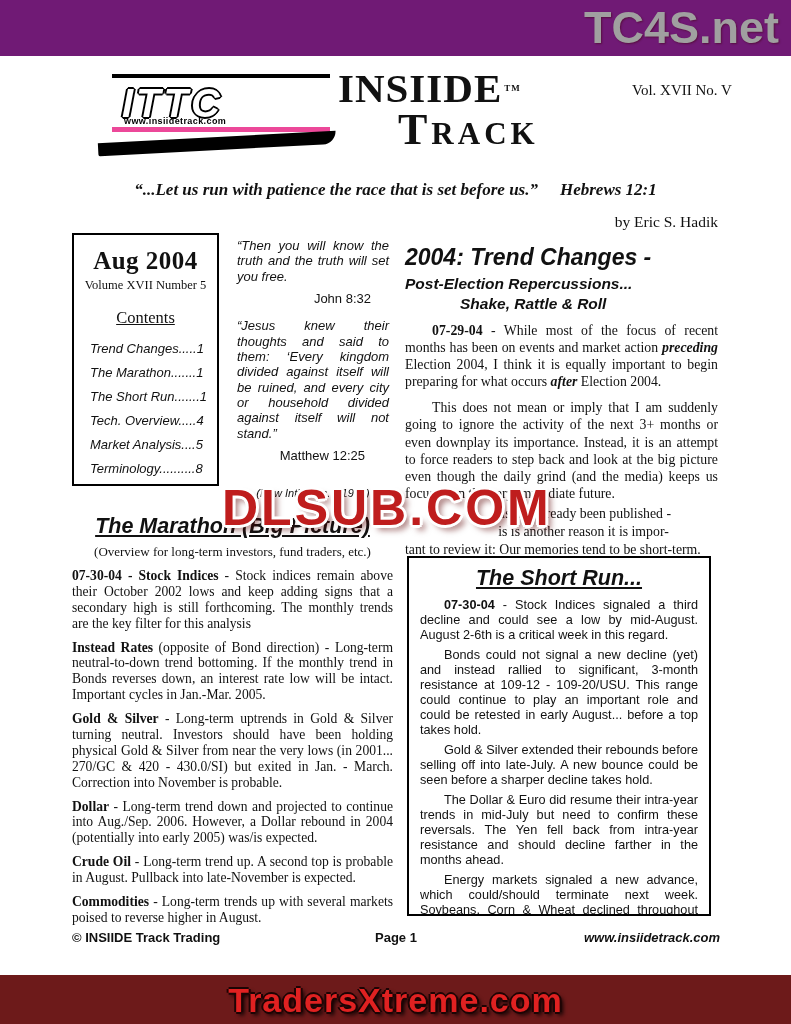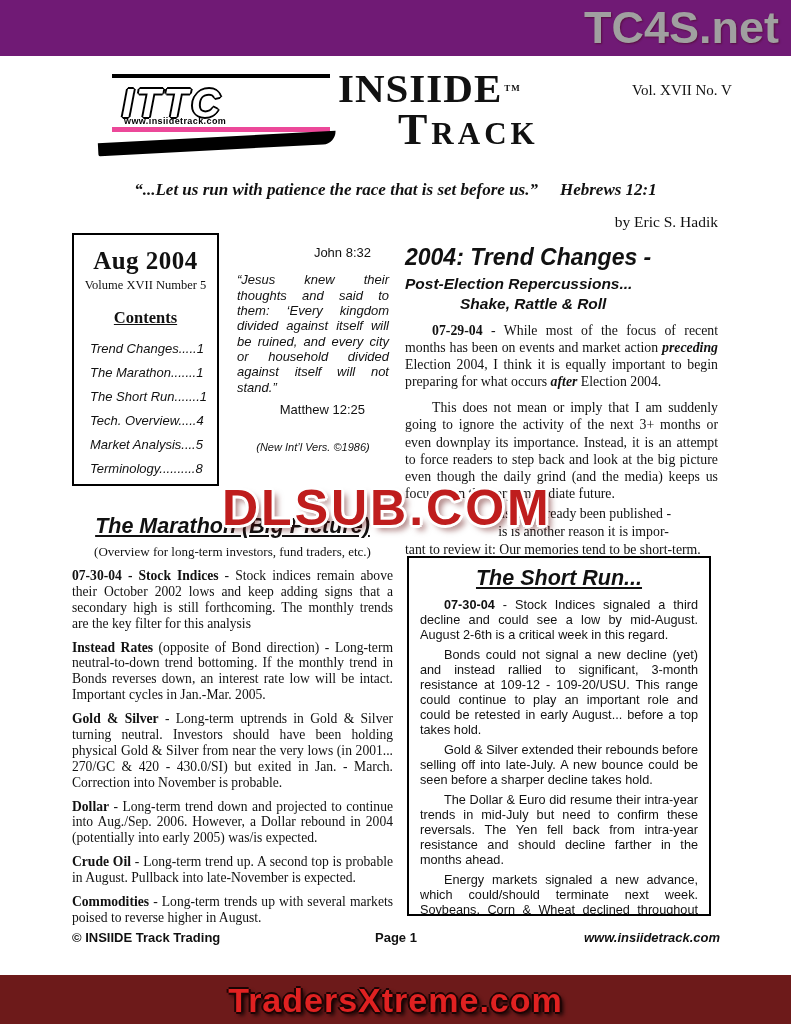--- a/index.html
+++ b/index.html
@@ -37,21 +37,21 @@
   .vol { position:absolute; left:632px; top:82px; font-size:15px; }
 
   .verse { position:absolute; top:180px; left:0; width:100%; text-align:center; font-weight:700; font-style:italic; font-size:17px; }
   .verse-ref { margin-left:22px; }
   .byline { position:absolute; top:213px; left:480px; width:238px; text-align:right; font-size:15.5px; }
 
   
   .contents-box { position:absolute; left:72px; top:233px; width:147px; height:253px; border:2px solid #000; text-align:center; }
   .month { font-size:25px; font-weight:700; margin-top:12px; letter-spacing:.5px; }
   .volline { font-size:12.5px; margin-top:3px; }
-  .chead { font-size:16.5px; font-weight:700; text-decoration:underline; margin-top:15px; }
+  .chead { font-size:16.5px; font-weight:400; text-decoration:underline; margin-top:15px; }
   .citems { margin-top:9px; text-align:left; padding-left:16px; }
   .citem { font-family:"Liberation Sans", sans-serif; font-style:italic; font-size:13px; line-height:24px; }
 
   
   .scripture { position:absolute; left:237px; top:238px; width:152px; font-family:"Liberation Sans", sans-serif; font-style:italic; font-size:13px; line-height:1.18; }
   .sq { text-align:justify; }
   .sref { text-align:right; padding-right:18px; font-style:normal; margin:7px 0 12px; }
   .r2 { padding-right:24px; margin-top:7px; margin-bottom:0; }
   .sattr { font-size:11px; text-align:center; margin-top:24px; }
 
@@ -137,20 +137,21 @@
       <div class="citem">Trend Changes.....1</div>
       <div class="citem">The Marathon.......1</div>
       <div class="citem">The Short Run.......1</div>
       <div class="citem">Tech. Overview.....4</div>
       <div class="citem">Market Analysis....5</div>
       <div class="citem">Terminology..........8</div>
     </div>
   </div>
 
   <div class="scripture">
+    <div class="sq">“Then you will know the truth and the truth will set you free.</div>
     <div class="sref">John 8:32</div>
     <div class="sq">“Jesus knew their thoughts and said to them: ‘Every kingdom divided against itself will be ruined, and every city or household divided against itself will not stand.”</div>
     <div class="sref r2">Matthew 12:25</div>
     <div class="sattr">(New Int’l Vers. ©1986)</div>
   </div>
 
   <div class="main-article">
     <div class="ma-title">2004: Trend Changes -</div>
     <div class="ma-sub1">Post-Election Repercussions...</div>
     <div class="ma-sub2">Shake, Rattle &amp; Roll</div>

